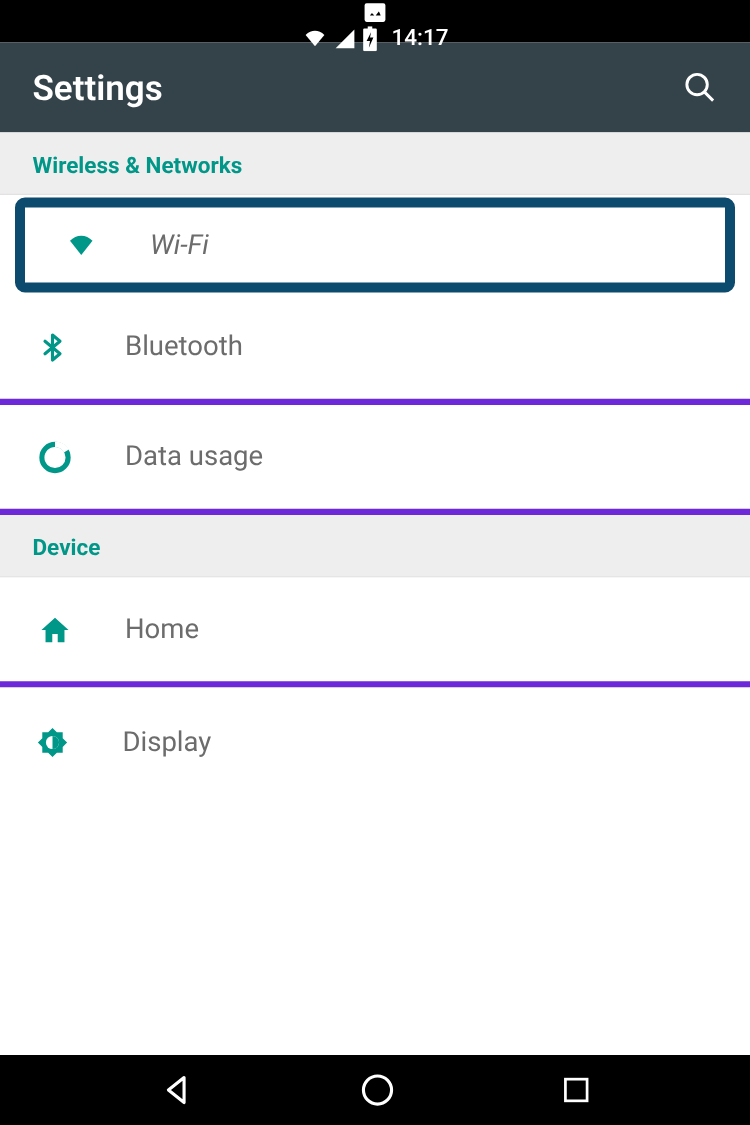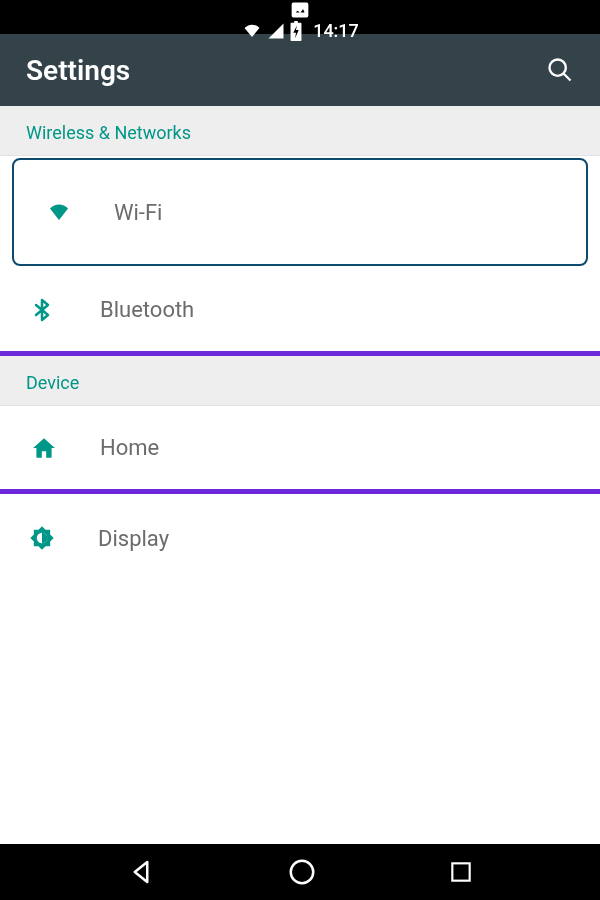--- a/index.html
+++ b/index.html
@@ -41,37 +41,38 @@
     .content {
       background: #fff;
       height: calc(100% - 34px - 72px - 56px);
       overflow: hidden;
     }
     .section-header {
       background: #eeeeee;
       padding: 16px 26px 12px;
       color: #009688;
       font-size: 18px;
-      font-weight: 400;
+      font-weight: 700;
       border-bottom: 1px solid #e2e2e2;
     }
     .settings-item {
       display: flex;
       align-items: center;
       height: 88px;
       padding: 0 30px;
       border-bottom: 5px solid #6d28d9;
       background: #fff;
       cursor: pointer;
     }
     .settings-item.highlighted {
-      border: 2px solid #0c4a6e;
+      border: 8px solid #0c4a6e;
       border-radius: 8px;
       margin: 2px 12px;
-      height: 108px;
+      height: 76px;
+      font-style: italic;
     }
     .item-icon {
       width: 52px;
       display: flex;
       align-items: center;
       justify-content: flex-start;
     }
     .item-label {
       font-size: 22px;
       color: #6c6c6c;
@@ -156,20 +157,29 @@
 
   <div class="settings-item">
     <span class="item-icon">
       <svg width="24" height="30" viewBox="0 0 24 24" fill="none" stroke="#009688" stroke-width="2.5" stroke-linejoin="round" stroke-linecap="round">
         <path d="M6 7 L18 17 L12 22 L12 2 L18 7 L6 17"></path>
       </svg>
     </span>
     <span class="item-label">Bluetooth</span>
   </div>
 
+  <div class="settings-item">
+    <span class="item-icon">
+      <svg width="28" height="28" viewBox="0 0 24 24" fill="none">
+        <circle cx="12" cy="12" r="9" stroke="#009688" stroke-width="3.5" fill="none"></circle>
+        <path d="M12 3 A9 9 0 0 1 19.8 7.5" stroke="#fff" stroke-width="4" fill="none"></path>
+      </svg>
+    </span>
+    <span class="item-label">Data usage</span>
+  </div>
 
 
   <div class="section-header">Device</div>
 
   <div class="settings-item">
     <span class="item-icon">
       <svg width="28" height="26" viewBox="0 0 24 24">
         <path d="M12 3 L2 12 L5 12 L5 21 L10 21 L10 15 L14 15 L14 21 L19 21 L19 12 L22 12 Z" fill="#009688"></path>
       </svg>
     </span>

